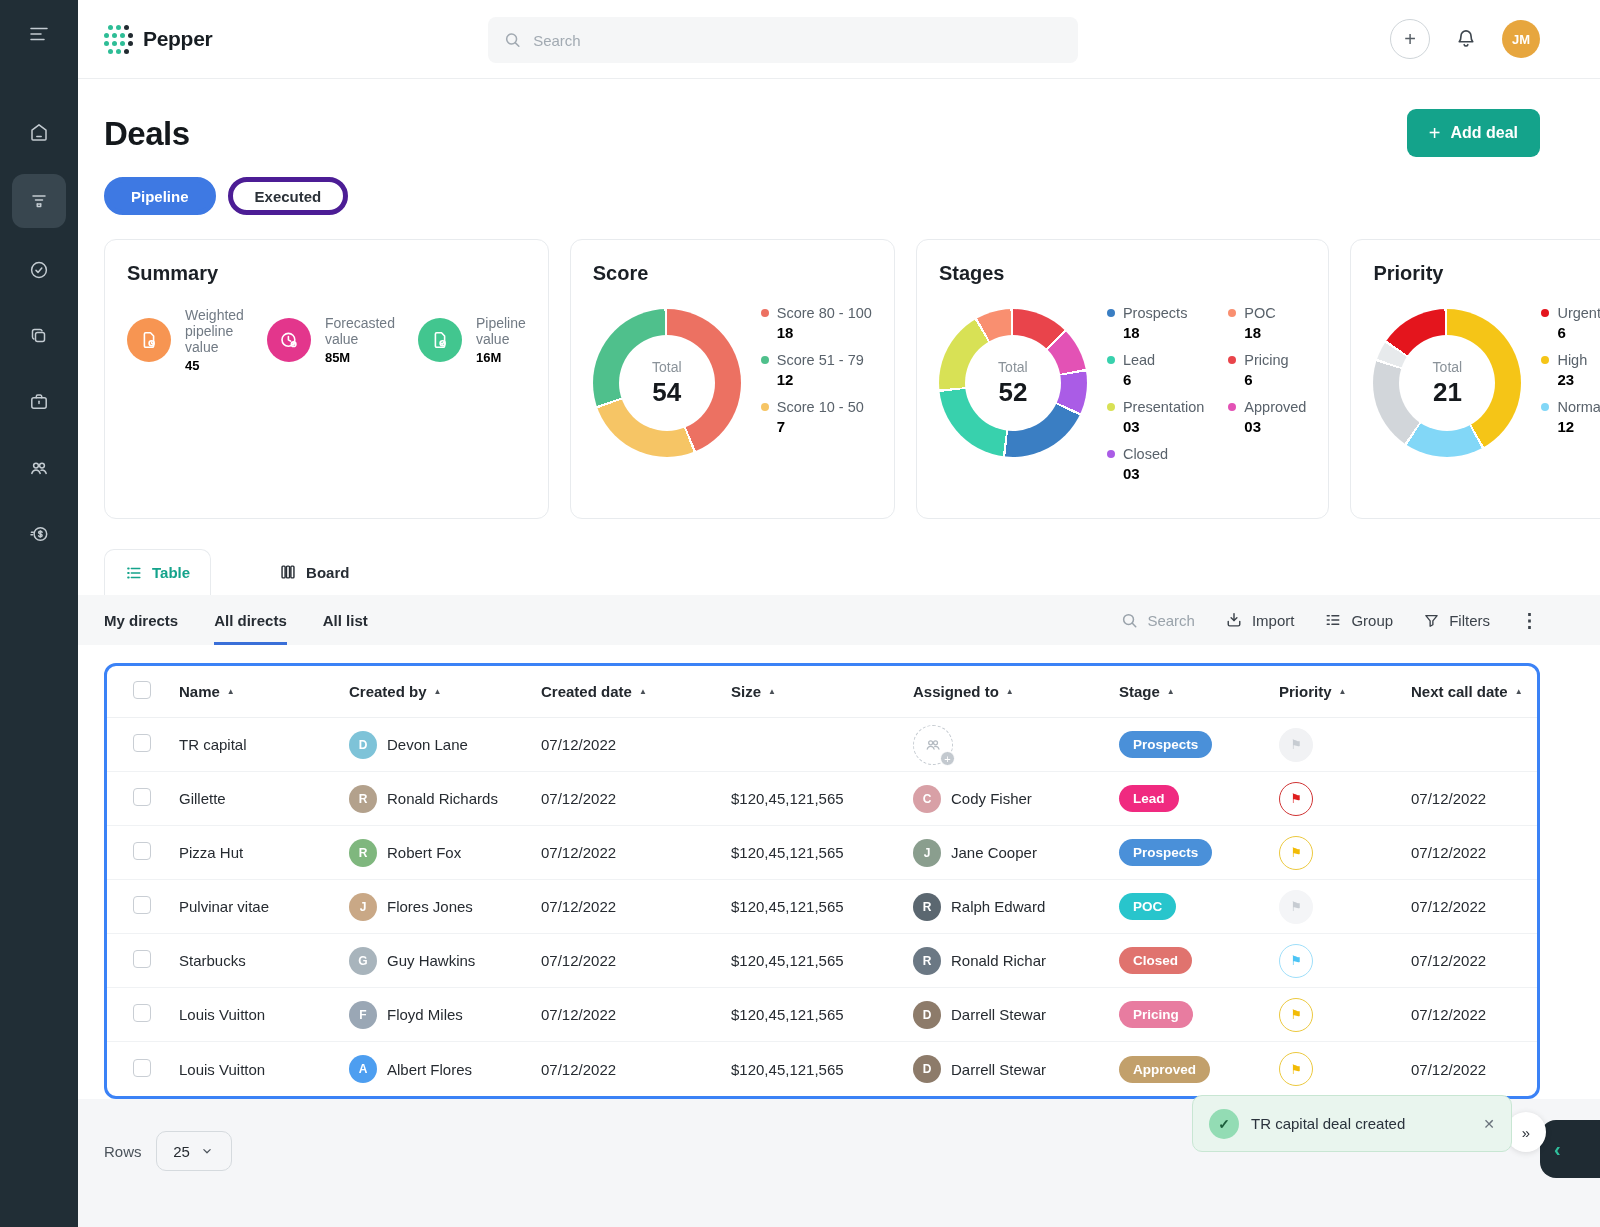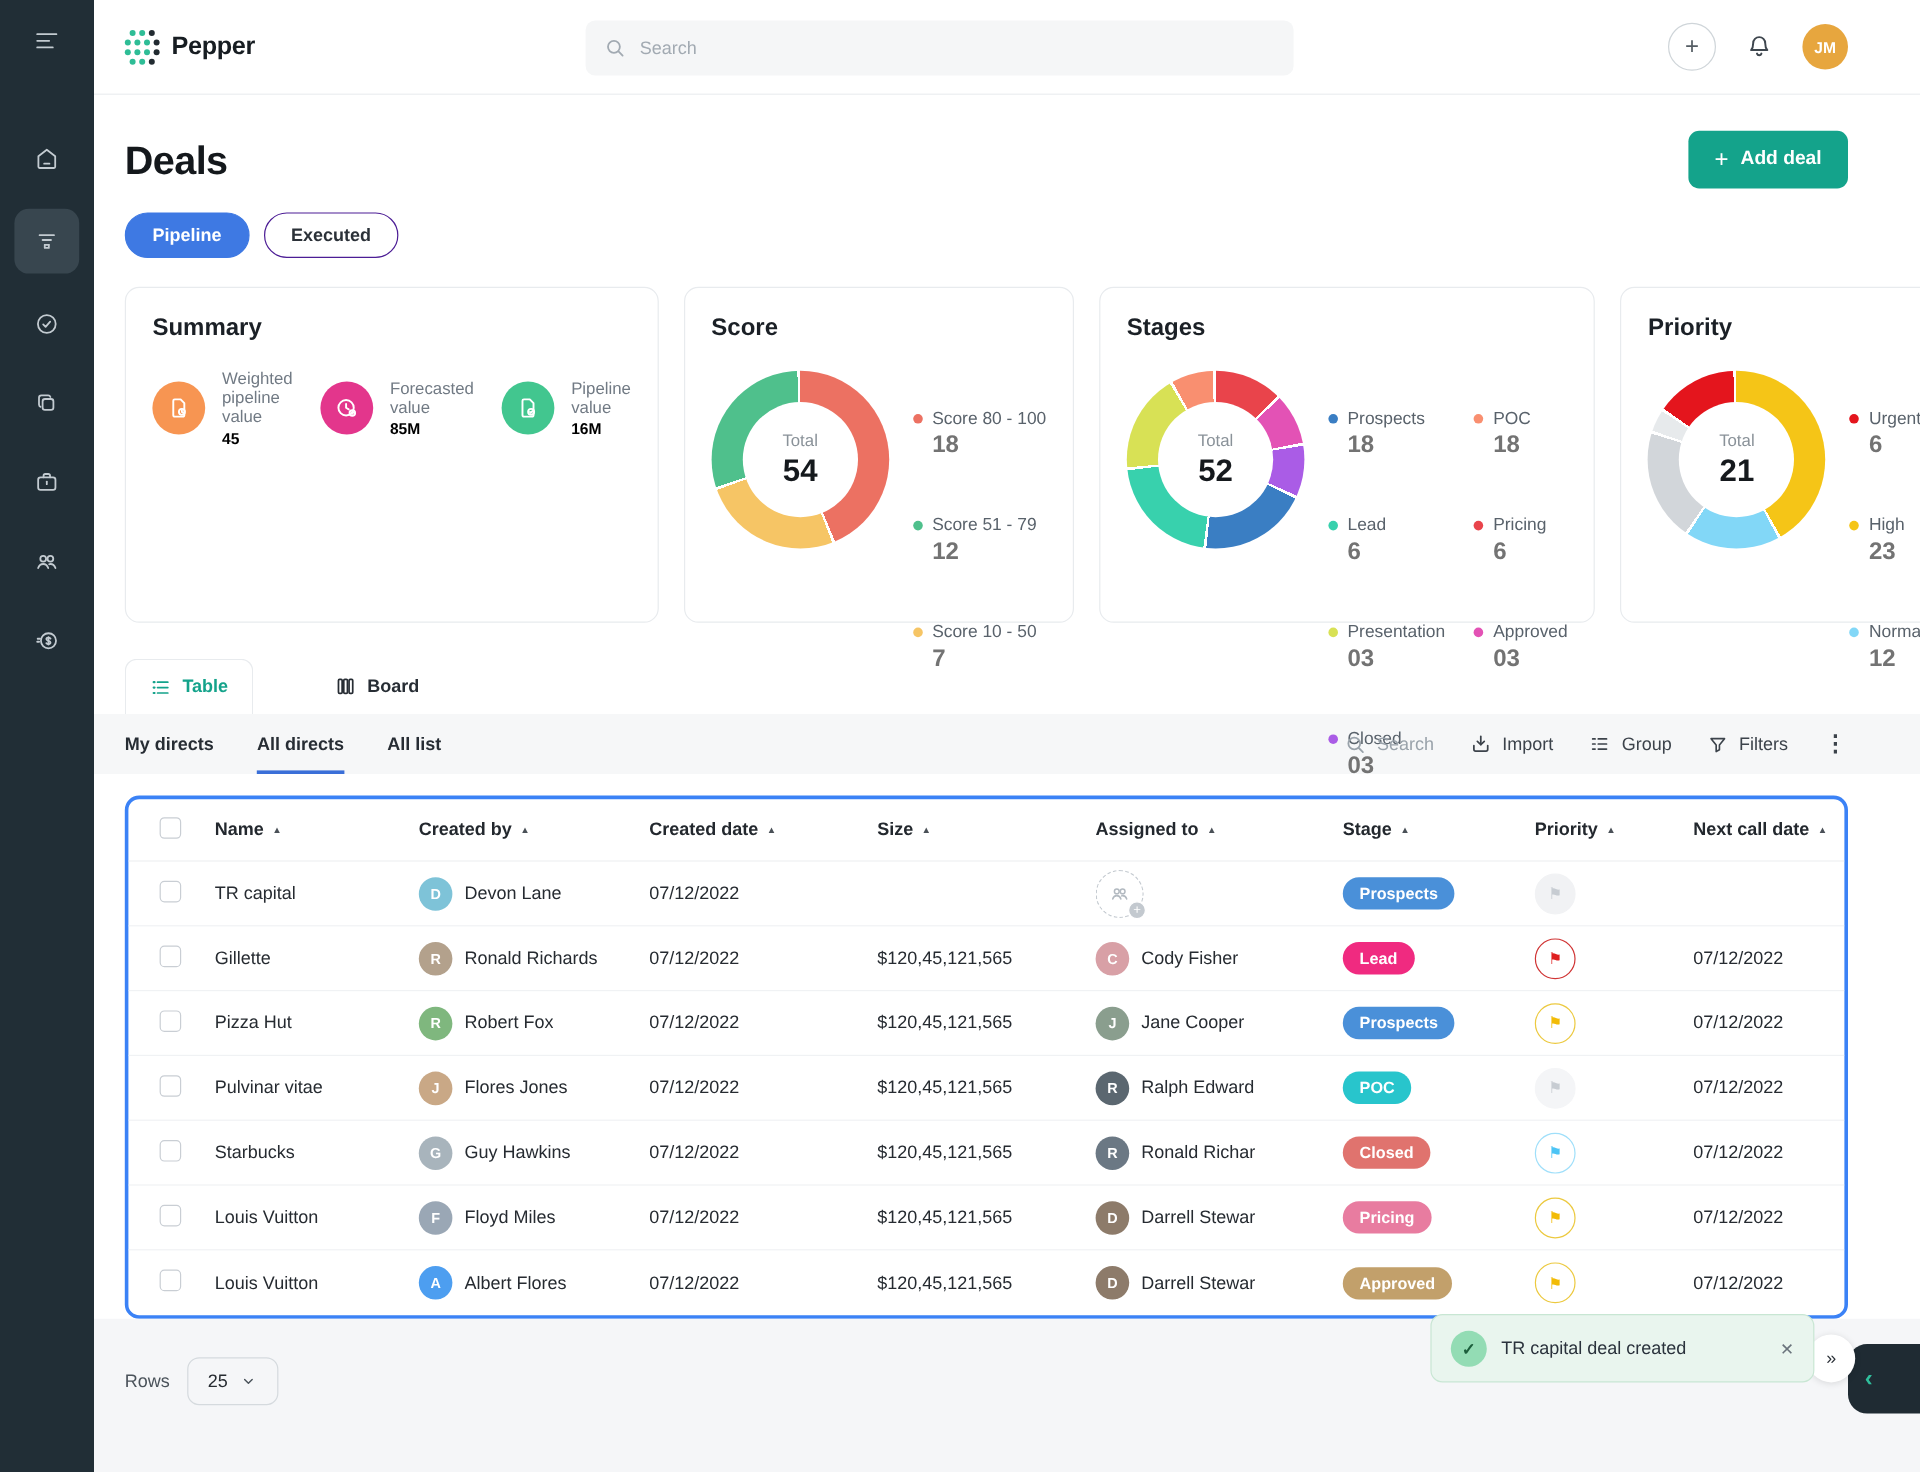--- a/index.html
+++ b/index.html
@@ -65,21 +65,21 @@
   .page-title { font-size: 33px; font-weight: bold; color: #14181c; letter-spacing: -0.5px; margin: 6px 0 0; }
   .add-deal {
     background: #14a38b; color: #fff; border: none; border-radius: 9px; height: 48px; padding: 0 22px;
     font-size: 16px; font-weight: bold; display: flex; align-items: center; gap: 10px; cursor: pointer;
     font-family: "Liberation Sans", sans-serif;
   }
   .add-deal .plus { font-size: 20px; font-weight: normal; }
   .seg-tabs { display: flex; gap: 12px; margin: 20px 0 0 26px; }
   .seg-tab {
     height: 38px; border-radius: 999px; padding: 0 22px; font-size: 15px; font-weight: bold;
-    display: flex; align-items: center; cursor: pointer; border: 1px solid #4c1d95; background: #fff; color: #2b3138;
+    display: flex; align-items: center; cursor: pointer; border: 5px solid #4c1d95; background: #fff; color: #2b3138;
   }
   .seg-tab.active { background: #3e79e3; border-color: #3e79e3; color: #fff; }
 
   
   .cards { display: grid; grid-template-columns: 247fr 332fr 426fr 368fr; gap: 21px; margin: 24px 60px 0 26px; }
   .card { border: 1px solid #e8ebee; border-radius: 12px; background: #fff; padding: 22px 22px; height: 280px; }
   .card-title { font-size: 20px; font-weight: bold; color: #1b2026; }
   .sum-items { margin-top: 22px; display: flex; flex-direction: row; gap: 23px; }
   .sum-item { display: flex; align-items: center; gap: 14px; }
   .sum-ic { width: 44px; height: 44px; border-radius: 50%; flex: none; display: flex; align-items: center; justify-content: center; }
@@ -93,24 +93,24 @@
   .donut-hole {
     position: absolute; left: 50%; top: 50%; transform: translate(-50%,-50%);
     width: 96px; height: 96px; background: #fff; border-radius: 50%;
     display: flex; flex-direction: column; align-items: center; justify-content: center;
   }
   .donut-total-label { font-size: 14px; color: #8a9299; }
   .donut-total { font-size: 26px; font-weight: bold; color: #15191d; margin-top: 2px; }
   .legend-cols { display: flex; gap: 24px; margin-left: 20px; padding-top: 4px; }
   .lg-col { display: flex; flex-direction: column; }
   .lg-item { margin-bottom: 11px; }
-  .lg-top { display: flex; align-items: center; gap: 8px; margin-top: 36px; }
+  .lg-top { display: flex; align-items: center; gap: 8px; }
   .lg-dot { width: 8px; height: 8px; border-radius: 50%; flex: none; }
   .lg-label { font-size: 14.5px; color: #59626b; white-space: nowrap; }
-  .lg-value { font-size: 20px; font-weight: bold; color: #737373; margin: 3px 0 0 16px; }
+  .lg-value { font-size: 15px; font-weight: bold; color: #000000; margin: 3px 0 0 16px; }
 
   
   .viewtabs { display: flex; align-items: flex-end; margin: 30px 0 0 26px; height: 46px; gap: 48px; }
   .viewtab {
     display: flex; align-items: center; gap: 9px; font-size: 15px; cursor: pointer; padding: 0 20px; height: 46px;
   }
   .viewtab.active {
     border: 1px solid #e8ebee; border-bottom: none; border-radius: 10px 10px 0 0; background: #fff;
     color: #14a38b; font-weight: bold;
   }

